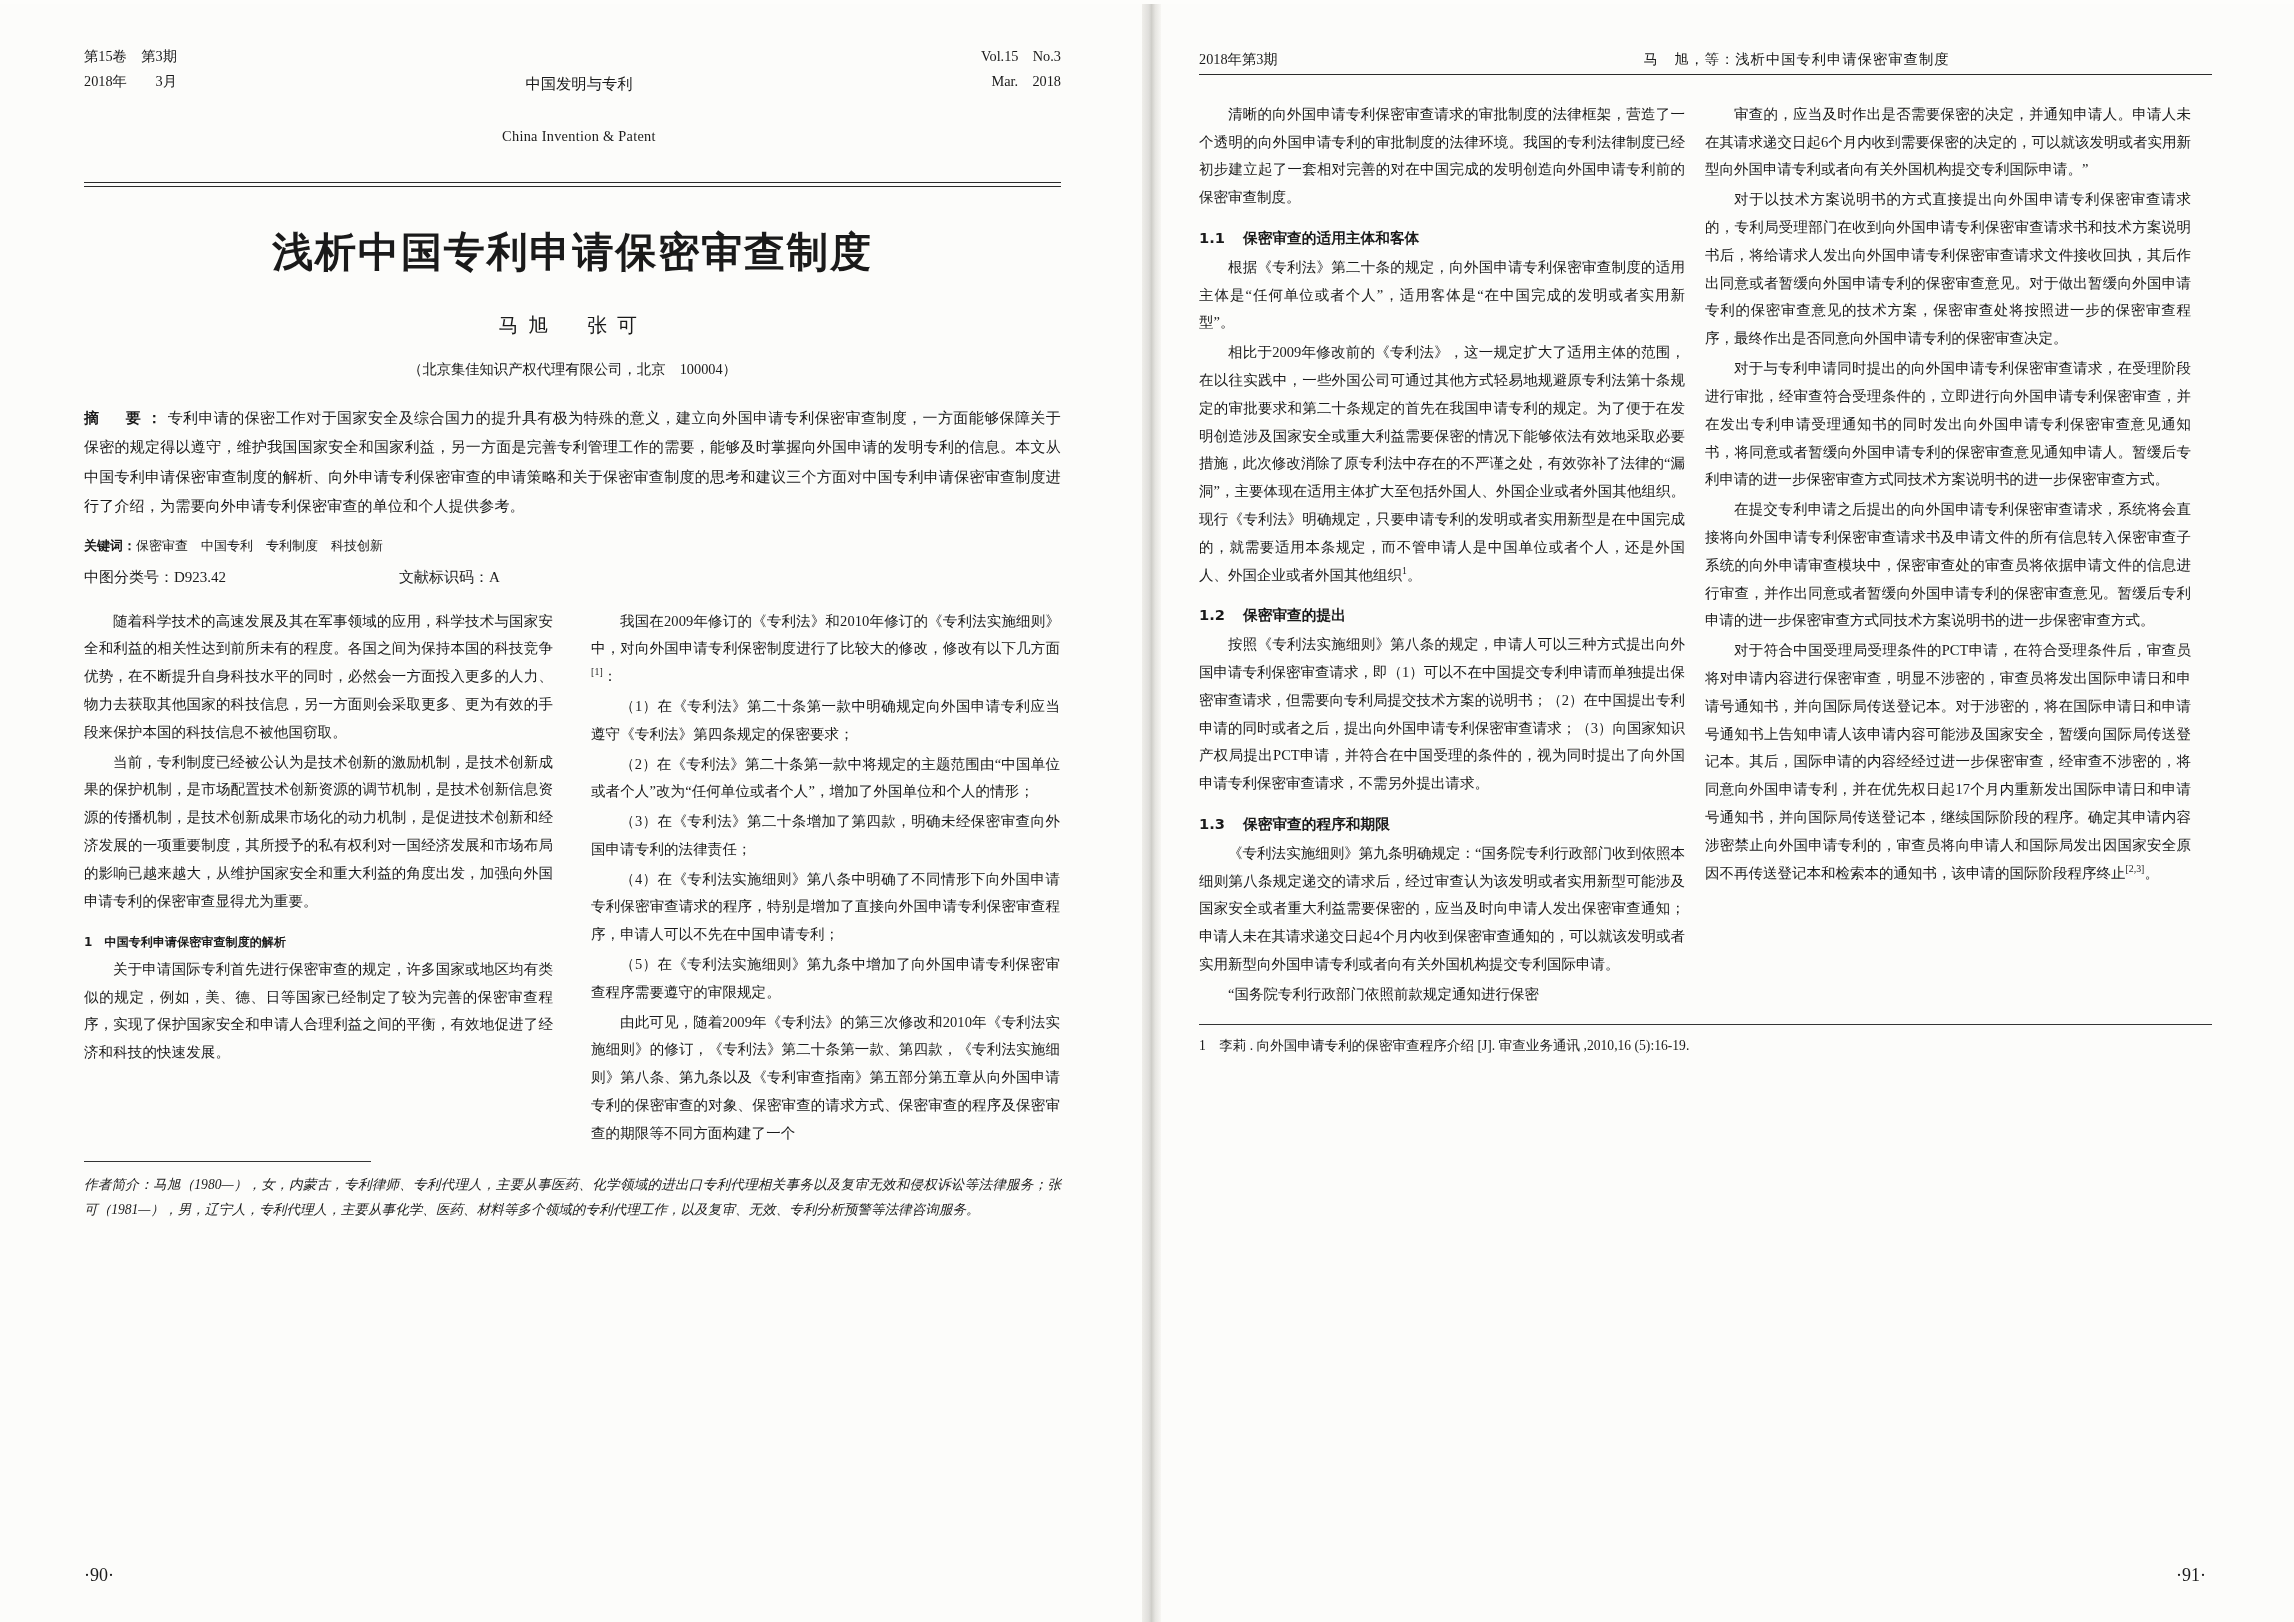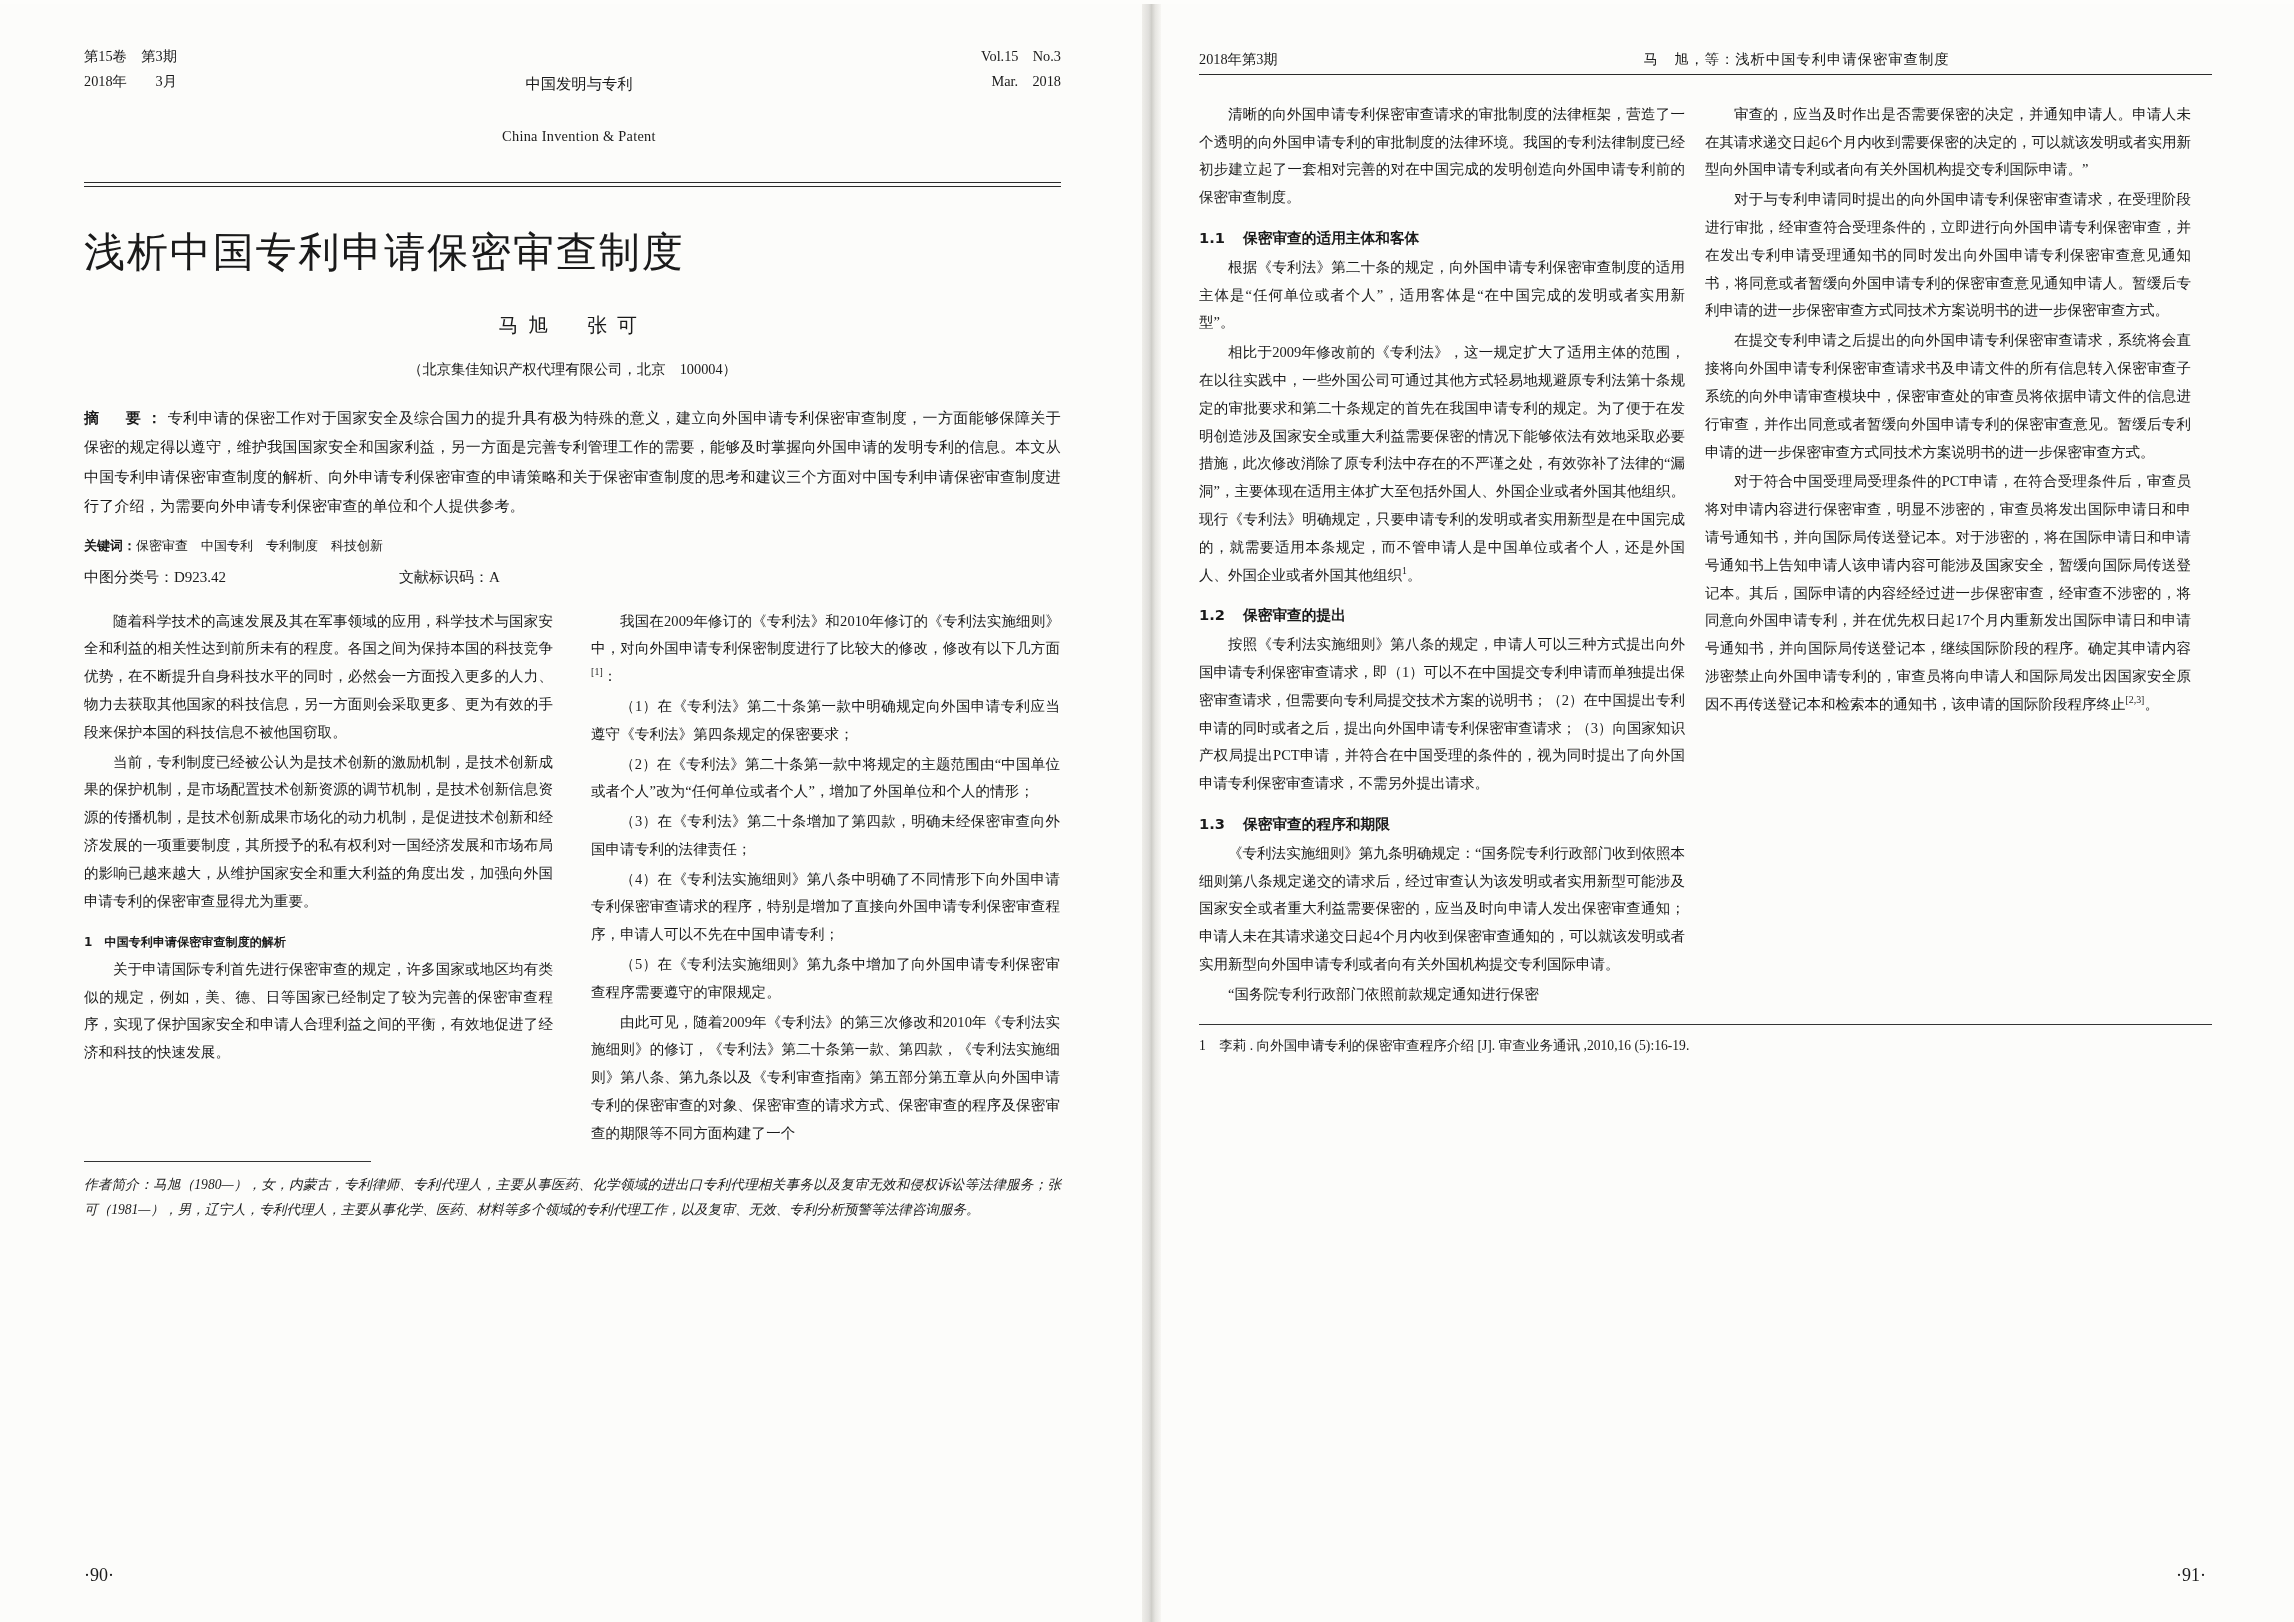--- a/index.html
+++ b/index.html
@@ -68,23 +68,23 @@
   .rh-center { text-align: center; font-size: 15.3px;}
   .rh-center .en { font-family: "Liberation Serif", serif; font-size: 14.3px; letter-spacing: 0.3px;}
   .rh-right { text-align: right; }
   .rule-double {
     margin-top: 5.7px;
     border-top: 1.9px solid #2a2a2a;
     border-bottom: 1px solid #2a2a2a;
     height: 2.9px;
   }
   .article-title {
-    text-align: left;
+    text-align: center;
     font-size: 41px;
-    font-weight: normal;
+    font-weight: bold;
     letter-spacing: 1.9px;
     margin-top: 38px;
     font-family: "DejaVu Sans", sans-serif;
   }
   .authors {
     text-align: center;
     font-size: 20px;
     letter-spacing: 9.6px;
     margin-top: 32.5px;
   }
@@ -303,20 +303,21 @@
 
           <p class="r-sec">
             <span class="num">1.3</span><span>保密审查的程序和期限</span>
           </p>
           <p>《专利法实施细则》第九条明确规定：“国务院专利行政部门收到依照本细则第八条规定递交的请求后，经过审查认为该发明或者实用新型可能涉及国家安全或者重大利益需要保密的，应当及时向申请人发出保密审查通知；申请人未在其请求递交日起4个月内收到保密审查通知的，可以就该发明或者实用新型向外国申请专利或者向有关外国机构提交专利国际申请。</p>
           <p>“国务院专利行政部门依照前款规定通知进行保密</p>
         </div>
 
         <div class="r-col">
           <p>审查的，应当及时作出是否需要保密的决定，并通知申请人。申请人未在其请求递交日起6个月内收到需要保密的决定的，可以就该发明或者实用新型向外国申请专利或者向有关外国机构提交专利国际申请。”</p>
+          <p>对于以技术方案说明书的方式直接提出向外国申请专利保密审查请求的，专利局受理部门在收到向外国申请专利保密审查请求书和技术方案说明书后，将给请求人发出向外国申请专利保密审查请求文件接收回执，其后作出同意或者暂缓向外国申请专利的保密审查意见。对于做出暂缓向外国申请专利的保密审查意见的技术方案，保密审查处将按照进一步的保密审查程序，最终作出是否同意向外国申请专利的保密审查决定。</p>
           <p>对于与专利申请同时提出的向外国申请专利保密审查请求，在受理阶段进行审批，经审查符合受理条件的，立即进行向外国申请专利保密审查，并在发出专利申请受理通知书的同时发出向外国申请专利保密审查意见通知书，将同意或者暂缓向外国申请专利的保密审查意见通知申请人。暂缓后专利申请的进一步保密审查方式同技术方案说明书的进一步保密审查方式。</p>
           <p>在提交专利申请之后提出的向外国申请专利保密审查请求，系统将会直接将向外国申请专利保密审查请求书及申请文件的所有信息转入保密审查子系统的向外申请审查模块中，保密审查处的审查员将依据申请文件的信息进行审查，并作出同意或者暂缓向外国申请专利的保密审查意见。暂缓后专利申请的进一步保密审查方式同技术方案说明书的进一步保密审查方式。</p>
           <p>对于符合中国受理局受理条件的PCT申请，在符合受理条件后，审查员将对申请内容进行保密审查，明显不涉密的，审查员将发出国际申请日和申请号通知书，并向国际局传送登记本。对于涉密的，将在国际申请日和申请号通知书上告知申请人该申请内容可能涉及国家安全，暂缓向国际局传送登记本。其后，国际申请的内容经经过进一步保密审查，经审查不涉密的，将同意向外国申请专利，并在优先权日起17个月内重新发出国际申请日和申请号通知书，并向国际局传送登记本，继续国际阶段的程序。确定其申请内容涉密禁止向外国申请专利的，审查员将向申请人和国际局发出因国家安全原因不再传送登记本和检索本的通知书，该申请的国际阶段程序终止<sup>[2,3]</sup>。</p>
         </div>
       </div>
 
       <div class="ref-rule"></div>
       <div class="ref">
         <span>1</span>
         <span>李莉 . 向外国申请专利的保密审查程序介绍 [J]. 审查业务通讯 ,2010,16 (5):16-19.</span>

